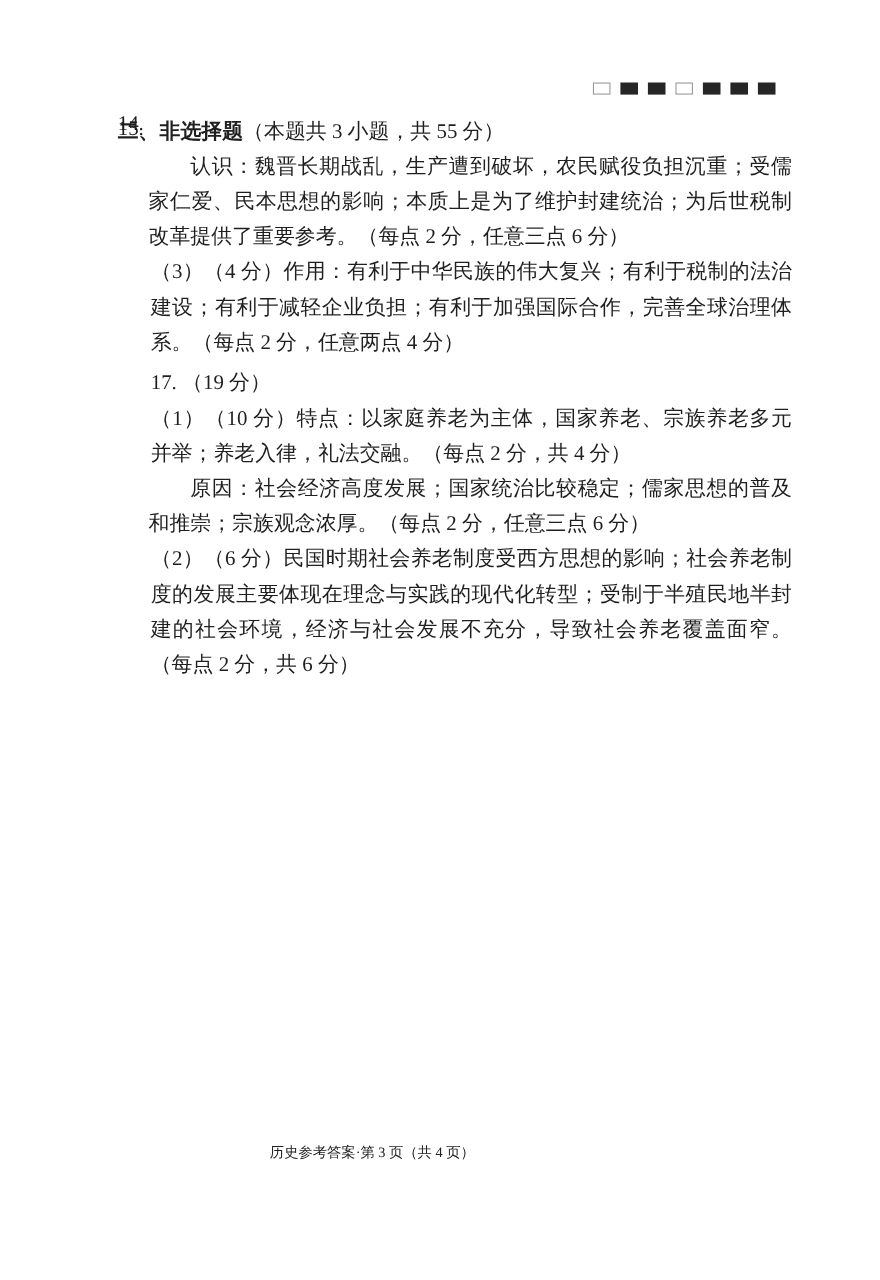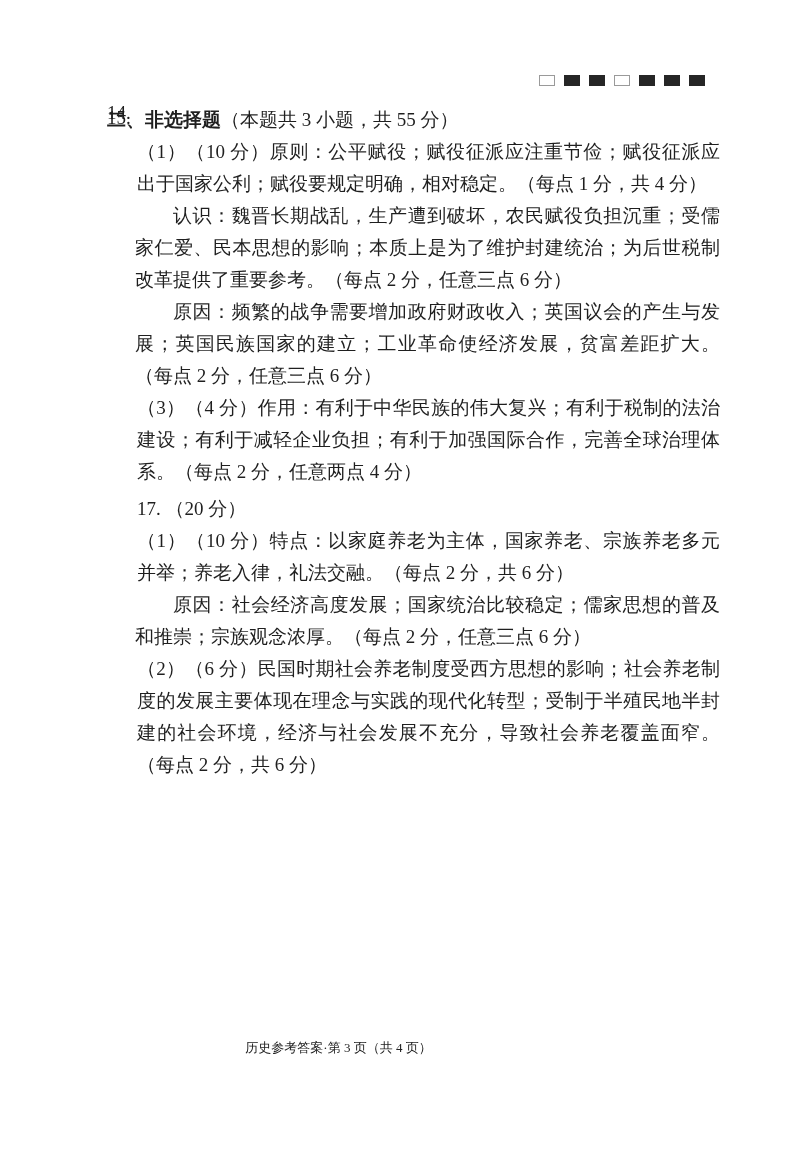--- a/index.html
+++ b/index.html
@@ -75,30 +75,28 @@
     </p>
 
     <p class="hang">
       <span class="num">15.</span>
     </p>
 
     <p class="section-heading">
       <span>二、非选择题</span><span class="note">（本题共 3 小题，共 55 分）</span>
     </p>
 
-    <p class="sub">（1）（10 分）原则：公平赋役；赋役征派应注重节俭；赋役征派应出于国家公利；赋役要规定明确，相对稳定。（每点 1 分，共 4 分）</p>
     <p class="indent2">认识：魏晋长期战乱，生产遭到破坏，农民赋役负担沉重；受儒家仁爱、民本思想的影响；本质上是为了维护封建统治；为后世税制改革提供了重要参考。（每点 2 分，任意三点 6 分）</p>
-    <p class="indent2">原因：频繁的战争需要增加政府财政收入；英国议会的产生与发展；英国民族国家的建立；工业革命使经济发展，贫富差距扩大。（每点 2 分，任意三点 6 分）</p>
     <p class="sub">（3）（4 分）作用：有利于中华民族的伟大复兴；有利于税制的法治建设；有利于减轻企业负担；有利于加强国际合作，完善全球治理体系。（每点 2 分，任意两点 4 分）</p>
 
     <p class="qhead gap-before">
       <span class="num">17.</span>
-      <span>（20 分）</span>
+      <span>（19 分）</span>
     </p>
-    <p class="sub">（1）（10 分）特点：以家庭养老为主体，国家养老、宗族养老多元并举；养老入律，礼法交融。（每点 2 分，共 6 分）</p>
+    <p class="sub">（1）（10 分）特点：以家庭养老为主体，国家养老、宗族养老多元并举；养老入律，礼法交融。（每点 2 分，共 4 分）</p>
     <p class="indent2">原因：社会经济高度发展；国家统治比较稳定；儒家思想的普及和推崇；宗族观念浓厚。（每点 2 分，任意三点 6 分）</p>
     <p class="sub">（2）（6 分）民国时期社会养老制度受西方思想的影响；社会养老制度的发展主要体现在理念与实践的现代化转型；受制于半殖民地半封建的社会环境，经济与社会发展不充分，导致社会养老覆盖面窄。（每点 2 分，共 6 分）</p>
 
   </div>
 
   <div class="footer">历史参考答案·第 3 页（共 4 页）</div>
 
 </div>
 
 </body></html>

